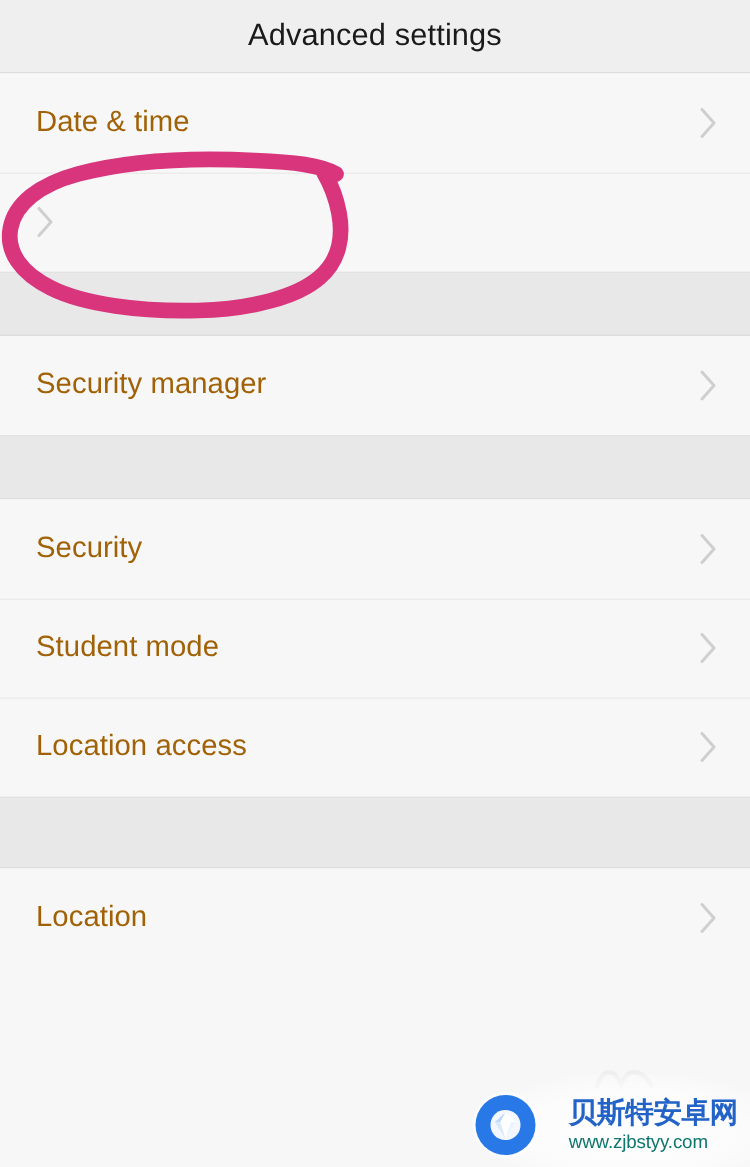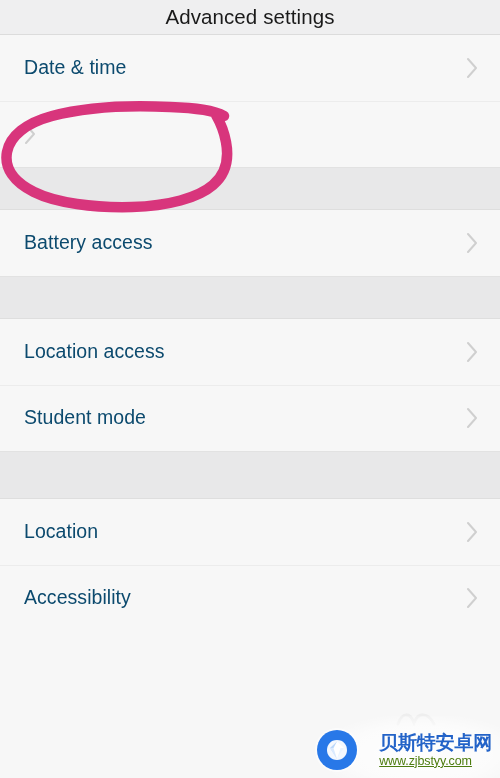--- a/index.html
+++ b/index.html
@@ -17,21 +17,21 @@
   #screen {
     position: relative;
     width: 500px;
     height: 778px;
     background: #f7f7f7;
     overflow: hidden;
   }
 
   
   .header {
-    height: 35px;
+    height: 49px;
     background: #efeff0;
     display: flex;
     align-items: center;
     justify-content: center;
     box-sizing: border-box;
     border-bottom: 1px solid #dcdcdc;
     position: relative;
   }
   .header-title {
     font-size: 20.5px;
@@ -61,21 +61,21 @@
     content: "";
     position: absolute;
     left: 0;
     right: 0;
     top: 0;
     height: 1px;
     background: #ececec;
   }
   .row-label {
     font-size: 19.5px;
-    color: #0c4a6e;
+    color: #a16207;
     font-weight: 400;
     letter-spacing: 0.05px;
     line-height: 1;
   }
   .chev {
     width: 13px;
     height: 22px;
     flex: 0 0 auto;
     opacity: 0.85;
     margin-right: 4px;
@@ -134,26 +134,25 @@
   .wm-cn {
     font-size: 19px;
     font-weight: bold;
     color: #2363c8;
     letter-spacing: -0.2px;
     font-family: "DejaVu Sans", sans-serif;
     white-space: nowrap;
   }
   .wm-url {
     font-size: 12.5px;
-    color: #4d7c0f;
+    color: #0f766e;
     margin-top: 3px;
     letter-spacing: -0.1px;
     white-space: nowrap;
     font-family: "Liberation Sans", sans-serif;
-    text-decoration: underline;
   }
   .wm-glow {
     position: absolute;
     right: 0;
     bottom: 0;
     width: 175px;
     height: 62px;
     background: radial-gradient(ellipse at 55% 60%, rgba(255,255,255,0.92) 0%, rgba(255,255,255,0.55) 55%, rgba(255,255,255,0) 78%);
     pointer-events: none;
     z-index: 39;
@@ -195,63 +194,63 @@
               <path d="M2 2 L10 11 L2 20" fill="none" stroke="#c9c9c9" stroke-width="2" stroke-linecap="round" stroke-linejoin="round"></path>
             </svg>
         </span>
       </div>
     </div>
 
     <div class="gap gap-1"></div>
 
     <div class="group">
       <div class="row">
-        <span class="row-label">Battery access</span>
+        <span class="row-label">Security manager</span>
         <span class="chev">
           <svg viewBox="0 0 13 22" width="13" height="22">
               <path d="M2 2 L10 11 L2 20" fill="none" stroke="#c9c9c9" stroke-width="2" stroke-linecap="round" stroke-linejoin="round"></path>
             </svg>
         </span>
       </div>
     </div>
 
     <div class="gap gap-2"></div>
 
     <div class="group">
       <div class="row">
+        <span class="row-label">Security</span>
+        <span class="chev">
+          <svg viewBox="0 0 13 22" width="13" height="22">
+              <path d="M2 2 L10 11 L2 20" fill="none" stroke="#c9c9c9" stroke-width="2" stroke-linecap="round" stroke-linejoin="round"></path>
+            </svg>
+        </span>
+      </div>
+      <div class="row">
+        <span class="row-label">Student mode</span>
+        <span class="chev">
+          <svg viewBox="0 0 13 22" width="13" height="22">
+              <path d="M2 2 L10 11 L2 20" fill="none" stroke="#c9c9c9" stroke-width="2" stroke-linecap="round" stroke-linejoin="round"></path>
+            </svg>
+        </span>
+      </div>
+      <div class="row">
         <span class="row-label">Location access</span>
         <span class="chev">
           <svg viewBox="0 0 13 22" width="13" height="22">
               <path d="M2 2 L10 11 L2 20" fill="none" stroke="#c9c9c9" stroke-width="2" stroke-linecap="round" stroke-linejoin="round"></path>
             </svg>
         </span>
       </div>
-      <div class="row">
-        <span class="row-label">Student mode</span>
-        <span class="chev">
-          <svg viewBox="0 0 13 22" width="13" height="22">
-              <path d="M2 2 L10 11 L2 20" fill="none" stroke="#c9c9c9" stroke-width="2" stroke-linecap="round" stroke-linejoin="round"></path>
-            </svg>
-        </span>
-      </div>
     </div>
 
     <div class="gap gap-3"></div>
 
     <div class="group">
       <div class="row">
         <span class="row-label">Location</span>
-        <span class="chev">
-          <svg viewBox="0 0 13 22" width="13" height="22">
-              <path d="M2 2 L10 11 L2 20" fill="none" stroke="#c9c9c9" stroke-width="2" stroke-linecap="round" stroke-linejoin="round"></path>
-            </svg>
-        </span>
-      </div>
-      <div class="row">
-        <span class="row-label">Accessibility</span>
         <span class="chev">
           <svg viewBox="0 0 13 22" width="13" height="22">
               <path d="M2 2 L10 11 L2 20" fill="none" stroke="#c9c9c9" stroke-width="2" stroke-linecap="round" stroke-linejoin="round"></path>
             </svg>
         </span>
       </div>
     </div>
 
   </div>
 

